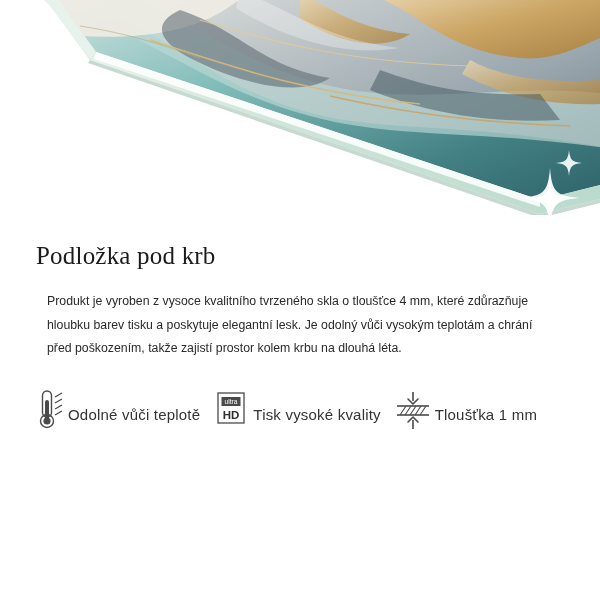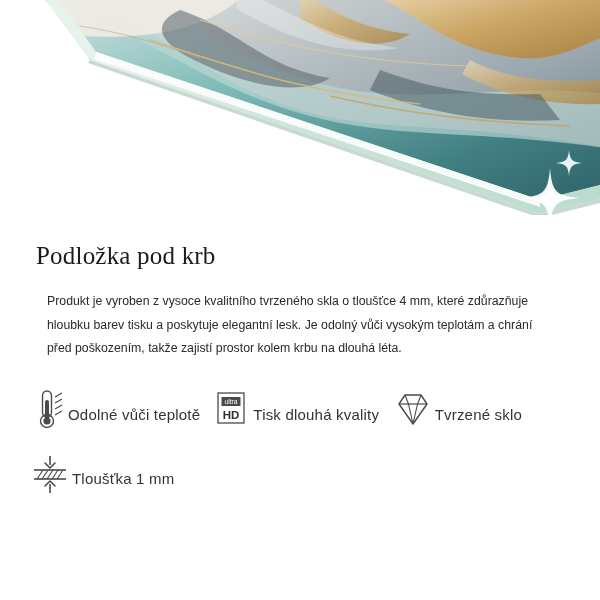--- a/index.html
+++ b/index.html
@@ -204,37 +204,24 @@
 
     <div class="feature">
       <div class="feature-icon">
         <svg width="44" height="42" viewBox="0 0 44 42">
           <rect x="9" y="4" width="26" height="30" fill="none" stroke="#4a4a4a" stroke-width="1.3"></rect>
           <rect x="12.5" y="8" width="19" height="9" fill="#4a4a4a"></rect>
           <text x="22" y="15" font-family="Liberation Sans, sans-serif" font-size="6.6" fill="#ffffff" text-anchor="middle">ultra</text>
           <text x="22" y="29.5" font-family="Liberation Sans, sans-serif" font-size="11.5" font-weight="bold" fill="#2f2f2f" text-anchor="middle">HD</text>
         </svg>
       </div>
-      <div class="feature-label">Tisk dlouhá kvality</div>
-    </div>
-
-
-    <div class="feature">
-      <div class="feature-icon">
-        <svg width="44" height="40" viewBox="0 0 44 40">
-          <path d="M8 14 L14 5 L30 5 L36 14 L22 34 Z" fill="none" stroke="#4a4a4a" stroke-width="1.4" stroke-linejoin="round"></path>
-          <line x1="8" y1="14" x2="36" y2="14" stroke="#4a4a4a" stroke-width="1.2"></line>
-          <line x1="14" y1="5" x2="17.5" y2="14" stroke="#4a4a4a" stroke-width="1.1"></line>
-          <line x1="30" y1="5" x2="26.5" y2="14" stroke="#4a4a4a" stroke-width="1.1"></line>
-          <line x1="17.5" y1="14" x2="22" y2="34" stroke="#4a4a4a" stroke-width="1.1"></line>
-          <line x1="26.5" y1="14" x2="22" y2="34" stroke="#4a4a4a" stroke-width="1.1"></line>
-        </svg>
-      </div>
-      <div class="feature-label">Tvrzené sklo</div>
-    </div>
+      <div class="feature-label">Tisk vysoké kvality</div>
+    </div>
+
+
 
 
     <div class="feature">
       <div class="feature-icon">
         <svg width="44" height="42" viewBox="0 0 44 42">
           <line x1="22" y1="3" x2="22" y2="12" stroke="#4a4a4a" stroke-width="1.6"></line>
           <path d="M17 10 L22 15 L27 10" fill="none" stroke="#4a4a4a" stroke-width="1.6" stroke-linecap="round" stroke-linejoin="round"></path>
           <line x1="6" y1="17" x2="38" y2="17" stroke="#4a4a4a" stroke-width="1.6"></line>
           <line x1="6" y1="26" x2="38" y2="26" stroke="#4a4a4a" stroke-width="1.6"></line>
           <g stroke="#4a4a4a" stroke-width="1.1">

